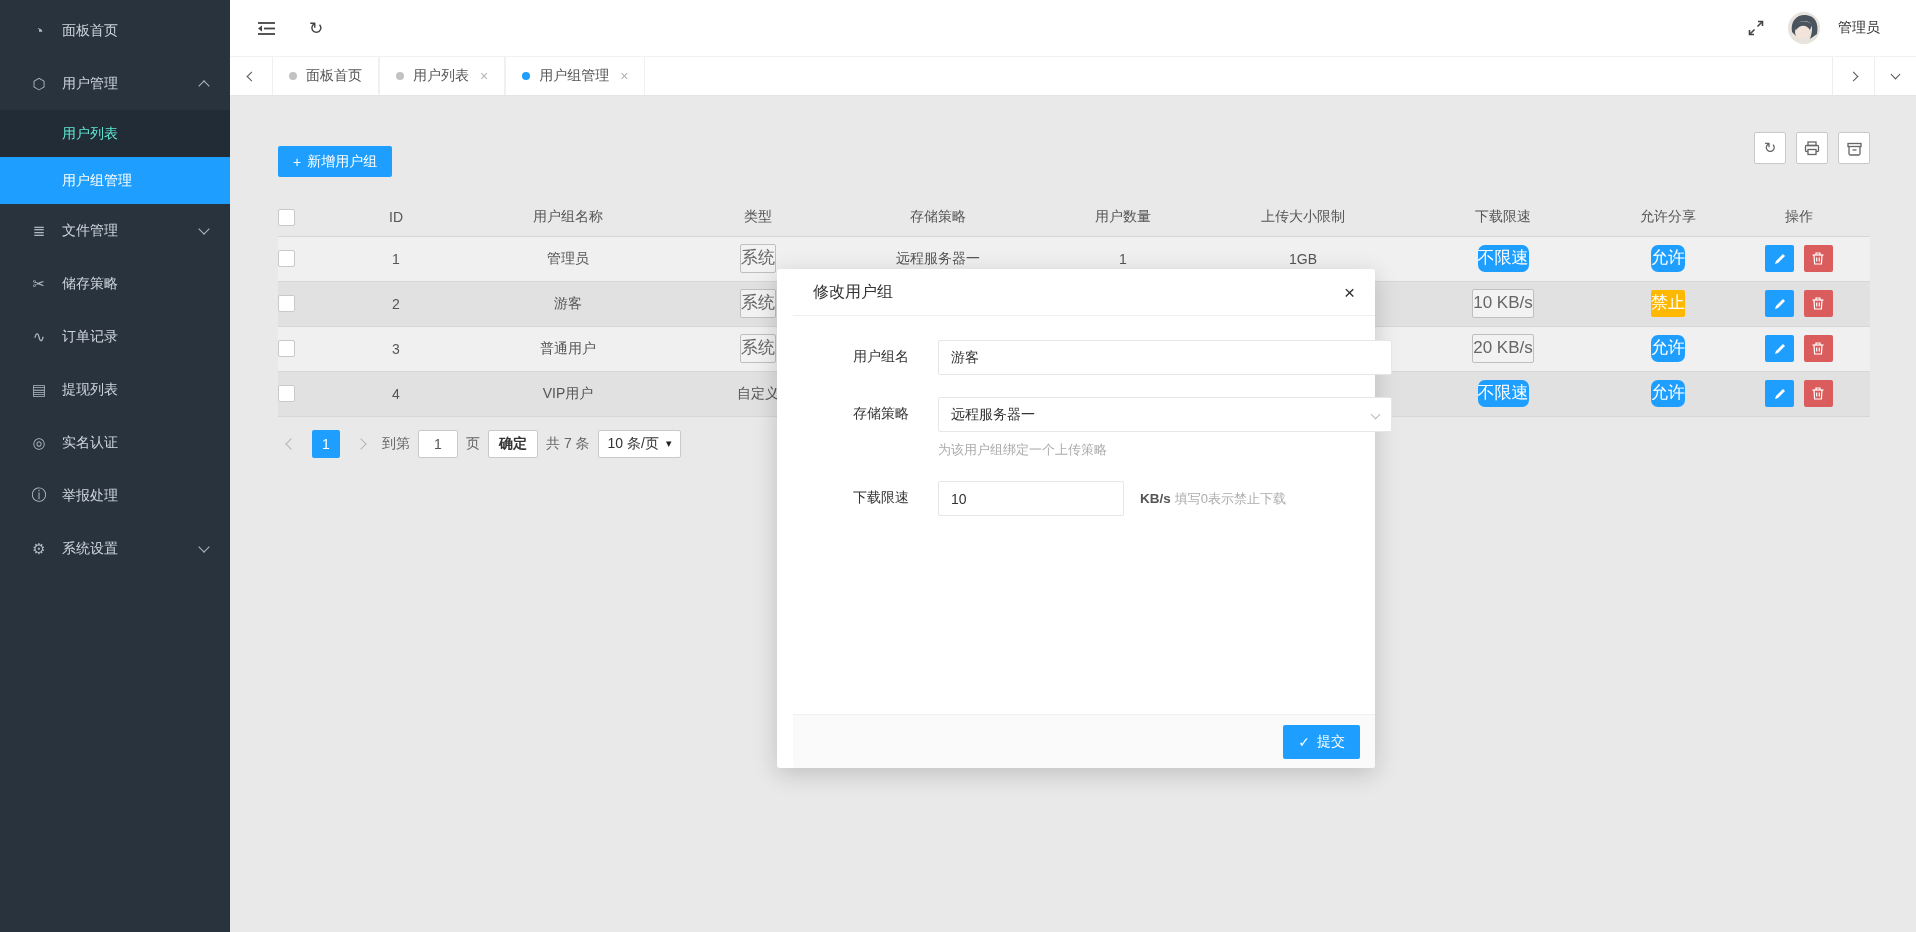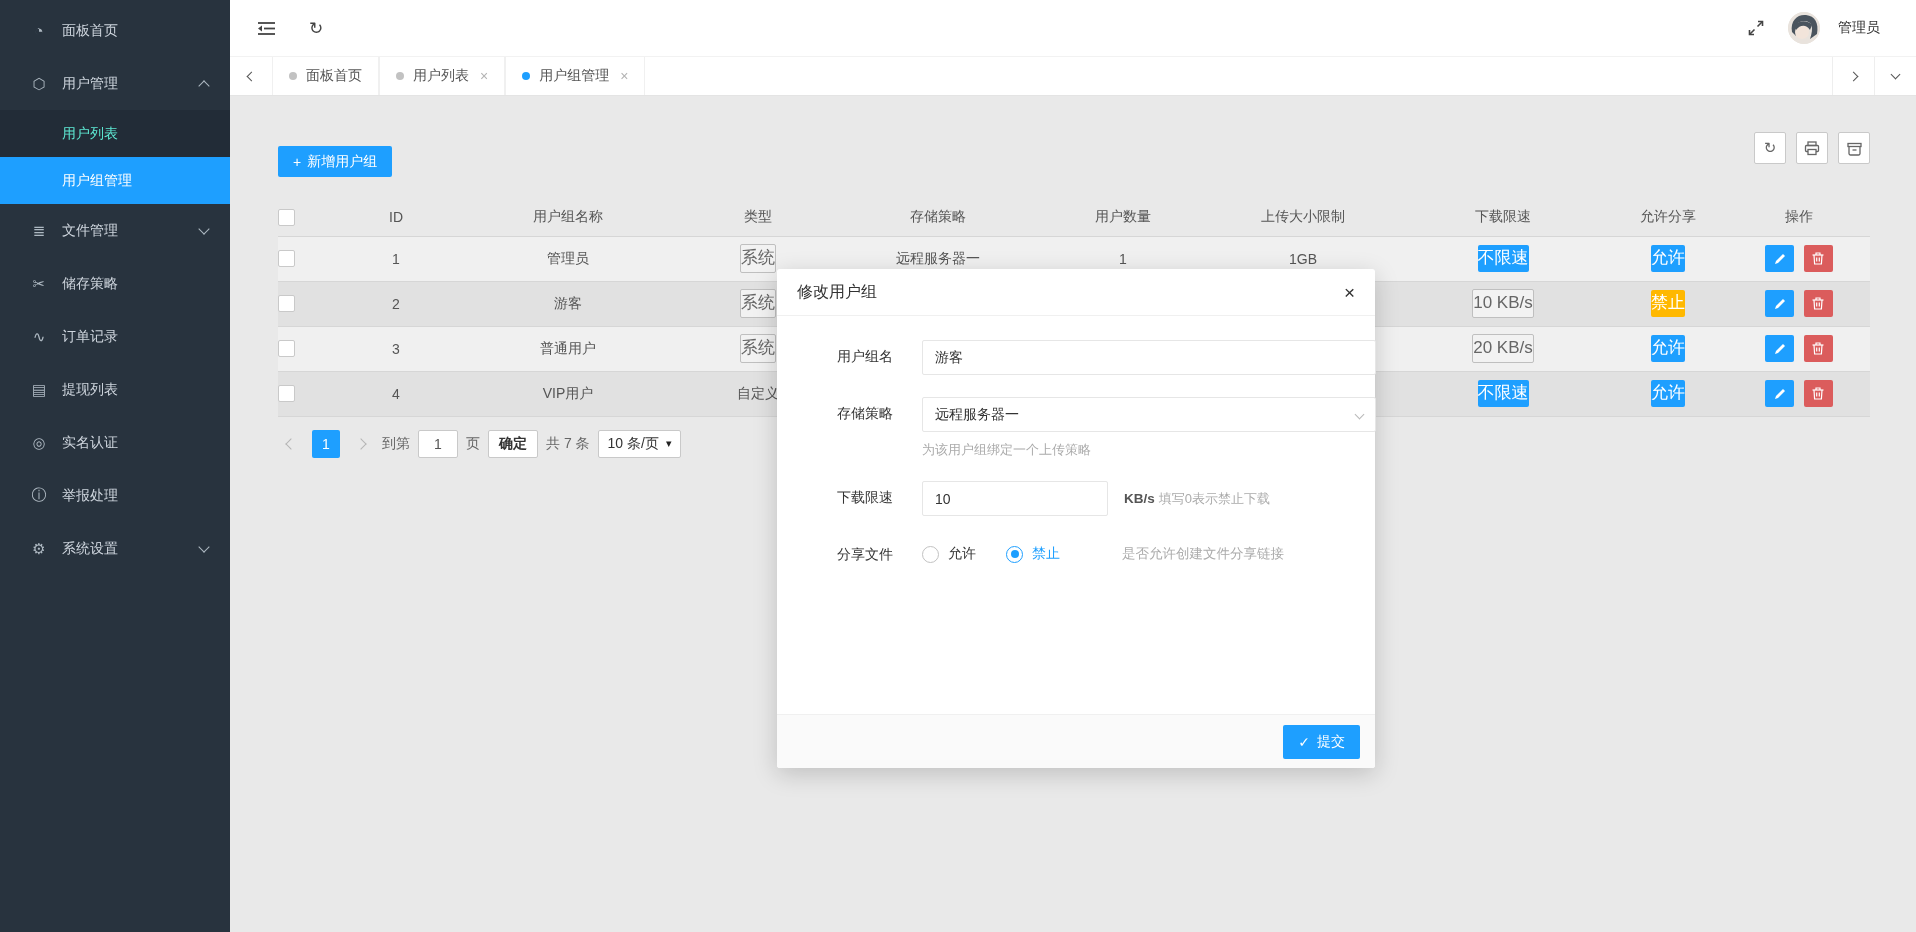--- a/index.html
+++ b/index.html
@@ -52,39 +52,39 @@
 
   table.grid { width:100%; border-collapse:collapse; margin-top:21px; table-layout:fixed; }
   .grid th { height:38px; font-weight:normal; color:#555; font-size:14px; border-bottom:1px solid #D6D6D6; }
   .grid td { height:45px; text-align:center; font-size:14px; color:#555; border-bottom:1px solid #D6D6D6; }
   .grid tr.r-odd td { background:#F0F0F0; }
   .grid tr.r-even td { background:#E1E1E1; }
   .grid th:first-child, .grid td:first-child { text-align:left; padding-left:0; }
   .cbx { width:17px; height:17px; background:#fff; border:1px solid #C9C9C9; border-radius:2px; display:inline-block; vertical-align:middle; cursor:pointer; }
   .badge { display:inline-block; padding:3px 0; border-radius:2px; font-size:17px; line-height:1.2; }
   .badge.outline { border:1px solid #BFBFBF; background:#F2F2F2; color:#666; }
-  .badge.blue { background:#1E9FFF; color:#fff; }
+  .badge.blue { background:#1E9FFF; color:#fff;border-radius:7px; }
   .badge.orange { background:#FFB800; color:#fff; }
   .act-btn { display:inline-flex; align-items:center; justify-content:center; width:29px; height:27px; border:none; border-radius:2px; cursor:pointer; vertical-align:middle; }
   .act-btn.edit { background:#1E9FFF; margin-right:6px; }
   .act-btn.del { background:#DB5C5C; }
 
   
   .pagination { display:flex; align-items:center; margin-top:13px; color:#666; gap:8px; }
   .pg-arrow { width:26px; height:28px; display:flex; align-items:center; justify-content:center; color:#999; cursor:pointer; }
   .pg-num { min-width:28px; height:28px; background:#1E9FFF; color:#fff; display:flex; align-items:center; justify-content:center; border-radius:2px; cursor:pointer; }
   .pg-text { color:#666; }
   .pg-input { width:40px; height:28px; border:1px solid #C9C9C9; border-radius:2px; background:#fff; text-align:center; font-size:14px; color:#555; }
   .pg-btn { height:28px; padding:0 10px; background:#fff; border:1px solid #C9C9C9; border-radius:2px; font-size:14px; color:#333; font-weight:bold; cursor:pointer; }
   .pg-select { height:28px; background:#fff; border:1px solid #C9C9C9; border-radius:2px; display:flex; align-items:center; gap:7px; padding:0 9px; cursor:pointer; color:#333; }
   .pg-select .car { font-size:11px; color:#222; }
 
   
   .modal { position:absolute; left:777px; top:269px; width:598px; height:499px; background:#fff; border-radius:3px;
-    box-shadow:0 6px 24px rgba(0,0,0,.18); z-index:10; display:flex; flex-direction:column; }
+    box-shadow:0 6px 24px rgba(0,0,0,.18); z-index:10; display:flex; flex-direction:column;padding-left:16px; }
   .modal-head { height:47px; padding:0 20px; display:flex; align-items:center; border-bottom:1px solid #F0F0F0; }
   .modal-title { color:#333; font-size:16px; }
   .modal-close { margin-left:auto; color:#333; font-size:19px; cursor:pointer; line-height:1; }
   .modal-body { flex:1; padding:24px 20px 0 20px; }
   .form-item { display:grid; grid-template-columns:65px 1fr; column-gap:20px; padding-left:40px; margin-bottom:22px; align-items:start; }
   .form-label { color:#333; padding-top:8px; white-space:nowrap; }
   .form-input, .form-select { height:35px; border:1px solid #E6E6E6; border-radius:2px; background:#fff; font-size:14px; color:#333; }
   .form-input { padding:0 12px; width:454px; font-family:inherit; }
   .form-input.short { width:186px; }
   .form-select { display:flex; align-items:center; padding:0 12px; position:relative; cursor:pointer; }
@@ -443,30 +443,20 @@
 
 
           <div class="form-item">
             <span class="form-label">下载限速</span>
             <div class="inline-group">
               <input class="form-input short" value="10" style="">
               <span class="suffix"><b>KB/s</b><span>填写0表示禁止下载</span></span>
             </div>
           </div>
 
-          <div class="form-item" style="margin-bottom:0;">
-            <span class="form-label">分享文件</span>
-            <div class="radio-row">
-              <span class="radio"></span>
-              <span class="radio-lbl">允许</span>
-              <span class="radio checked"></span>
-              <span class="radio-lbl on">禁止</span>
-              <span class="radio-help">是否允许创建文件分享链接</span>
-            </div>
-          </div>
 
         </div>
         <div class="modal-foot">
           <button class="btn-submit">
             <span>✓</span>
             <span>提交</span>
           </button>
         </div>
       </div>
 

